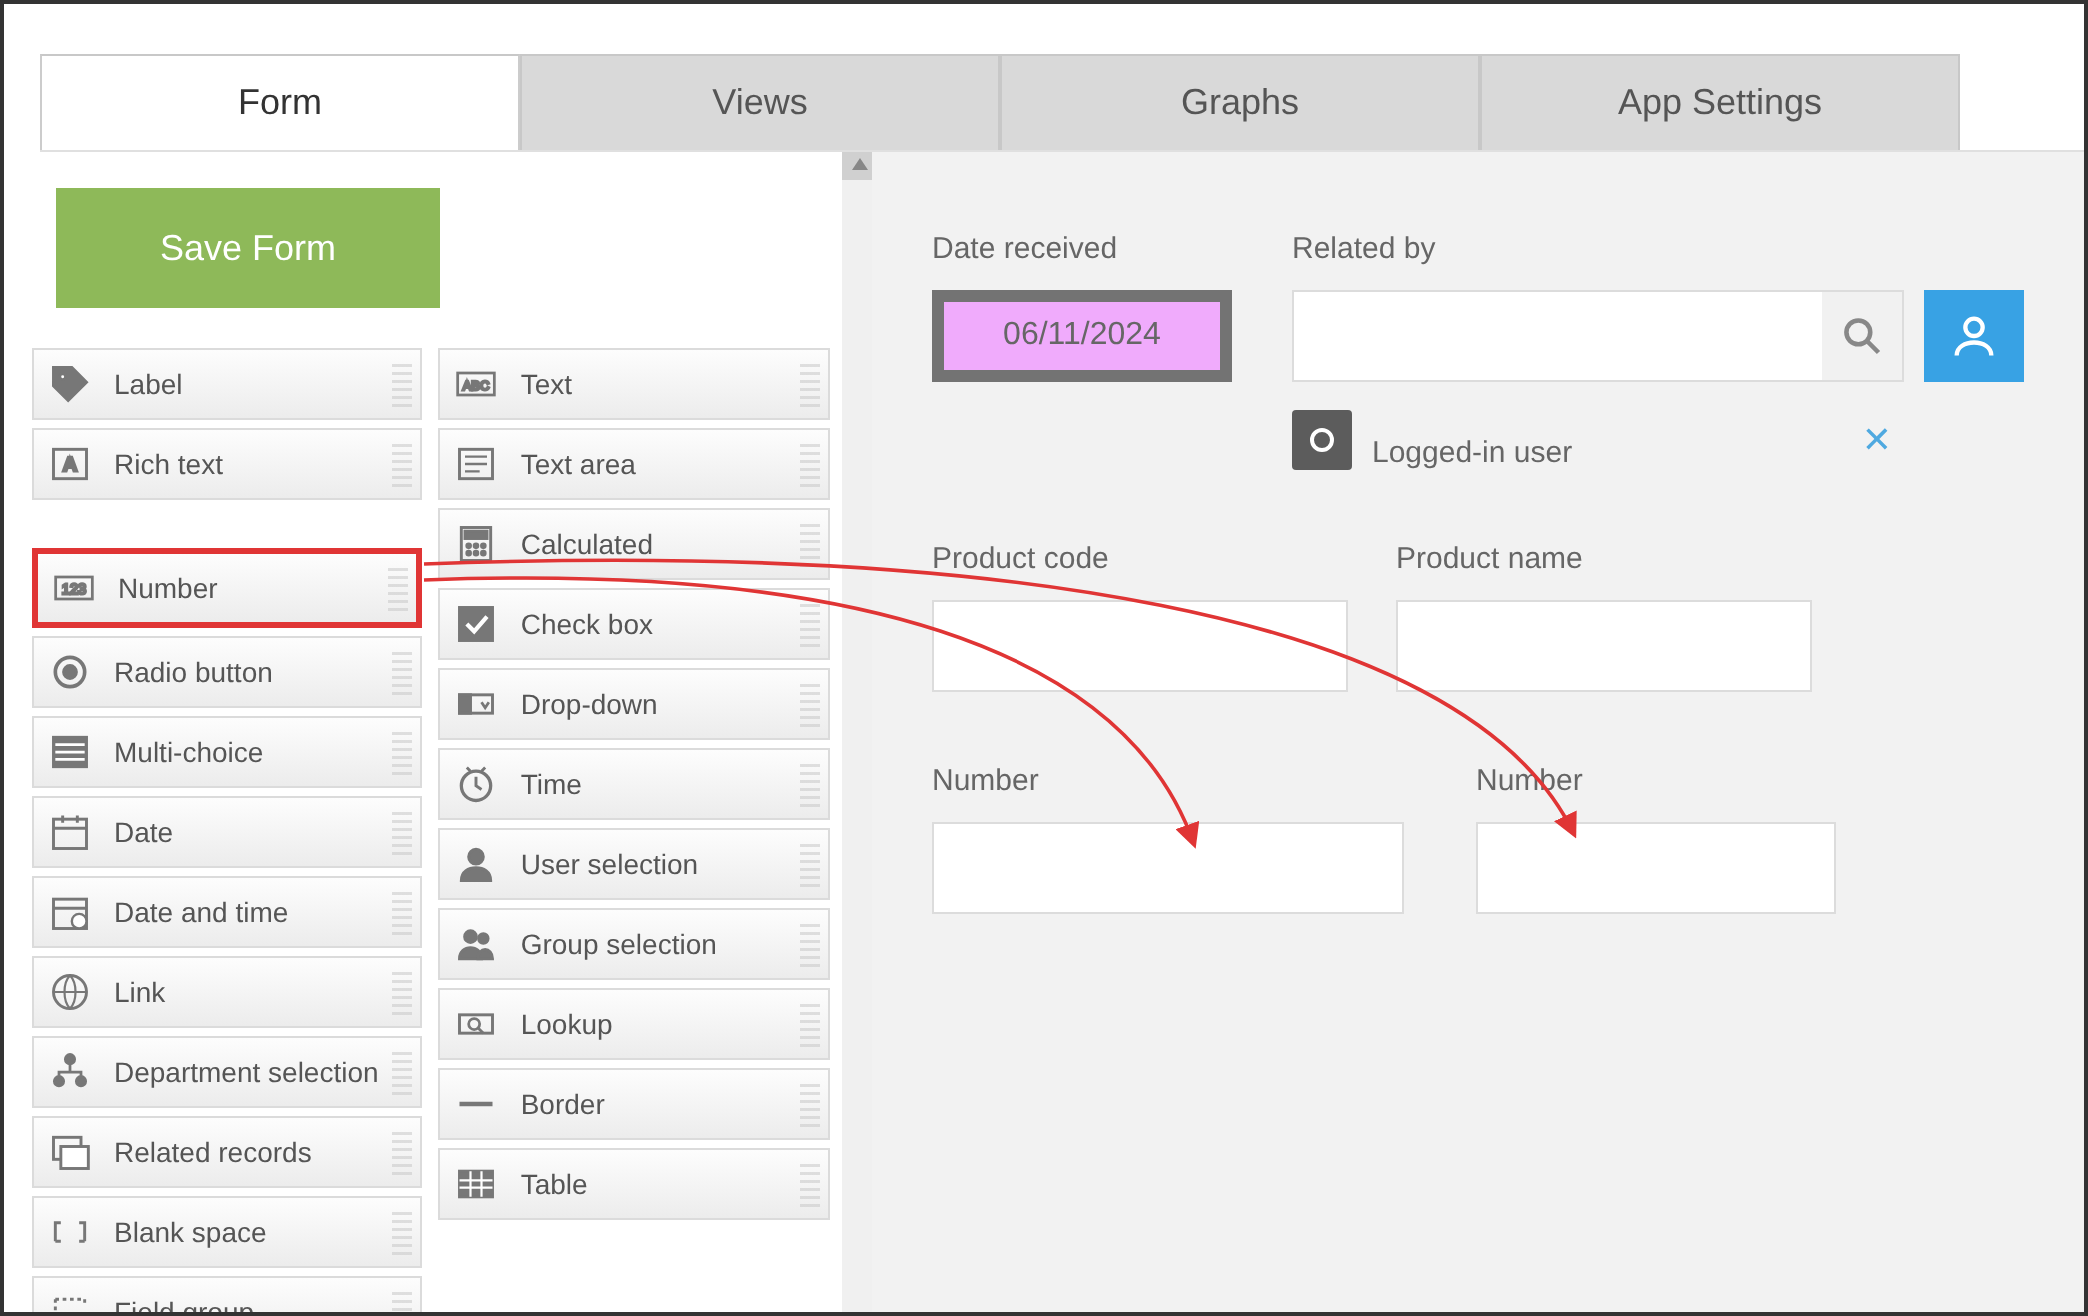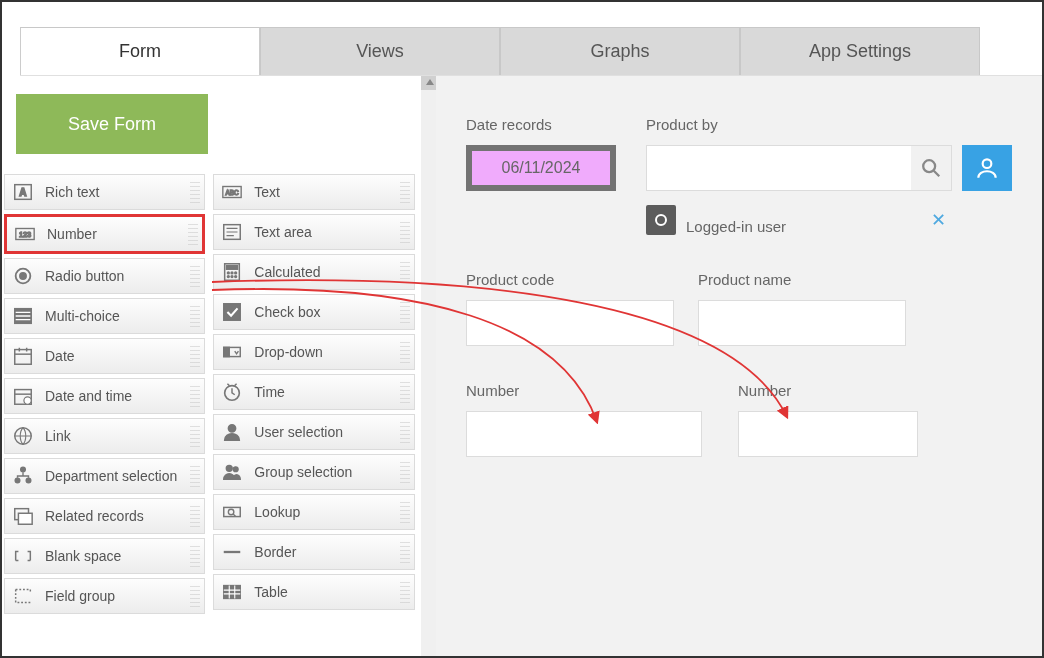--- a/index.html
+++ b/index.html
@@ -38,21 +38,21 @@
     color: #333;
     border-left: 1px solid #ccc;
     border-right: 1px solid #ccc;
   }
   .content {
     display: flex;
     height: calc(658px - 77px);
   }
   .sidebar {
     width: 488px;
-    padding: 18px 6px 0 2px;
+    padding: 18px 6px 0 14px;
     overflow: hidden;
   }
   .save-btn {
     display: block;
     width: 192px;
     height: 60px;
     margin: 0 0 20px 12px;
     background: #8eb959;
     color: #fff;
     font-size: 18px;
@@ -71,20 +71,21 @@
     padding: 0 8px 0 6px;
     border: 1px solid #dbdbdb;
     background: linear-gradient(#fdfdfd,#ececec);
     color: #555;
     cursor: move;
     position: relative;
   }
   .field-item.highlighted {
     border: 3px solid #e03535;
     height: 40px;
+    margin-top: 20px;
   }
   .field-item .grip {
     position: absolute;
     right: 4px;
     top: 7px;
     width: 10px;
     height: 22px;
     background: repeating-linear-gradient(#c8c8c8 0 1.5px, transparent 1.5px 4px);
     opacity: .55;
   }
@@ -209,20 +210,30 @@
 </div>
 
 <div class="content">
   <div class="sidebar">
     <button class="save-btn">Save Form</button>
     <div class="field-cols">
       <div class="field-col" id="col-left">
           <div class="field-item">
             <span class="ico">
               <svg viewBox="0 0 24 24">
+                <path d="M3 3 L13 3 L21 11 L11 21 L3 13 Z" fill="#777"></path>
+                <circle cx="8" cy="8" r="1.6" fill="#fff"></circle>
+              </svg>
+            </span>
+            <span>Label</span>
+            <span class="grip"></span>
+          </div>
+          <div class="field-item">
+            <span class="ico">
+              <svg viewBox="0 0 24 24">
                 <rect x="3" y="4" width="18" height="16" stroke="#777" stroke-width="1.6"></rect>
                 <text x="12" y="16" font-size="11" font-weight="bold" text-anchor="middle" fill="#777">A</text>
               </svg>
             </span>
             <span>Rich text</span>
             <span class="grip"></span>
           </div>
           <div class="field-item highlighted">
             <span class="ico">
               <svg viewBox="0 0 24 24">
@@ -451,25 +462,25 @@
     </div>
   </div>
 
   <div class="vscroll">
     <span class="arrow-up"></span>
   </div>
 
   <div class="canvas">
     <div class="form-row">
       <div class="field-block" style="width:160px;">
-        <label>Date records</label>
+        <label>Date received</label>
         <input class="date-input" value="06/11/2024" style="">
       </div>
       <div class="field-block" style="flex:1;">
-        <label>Product by</label>
+        <label>Related by</label>
         <div class="user-picker">
           <div class="user-search">
             <input type="text" style="">
             <div class="search-btn">
               <svg width="22" height="22" viewBox="0 0 24 24" fill="none" stroke="#888" stroke-width="2.5">
                   <circle cx="10" cy="10" r="6.5"></circle>
                   <line x1="15" y1="15" x2="21" y2="21"></line>
                 </svg>
             </div>
           </div>

